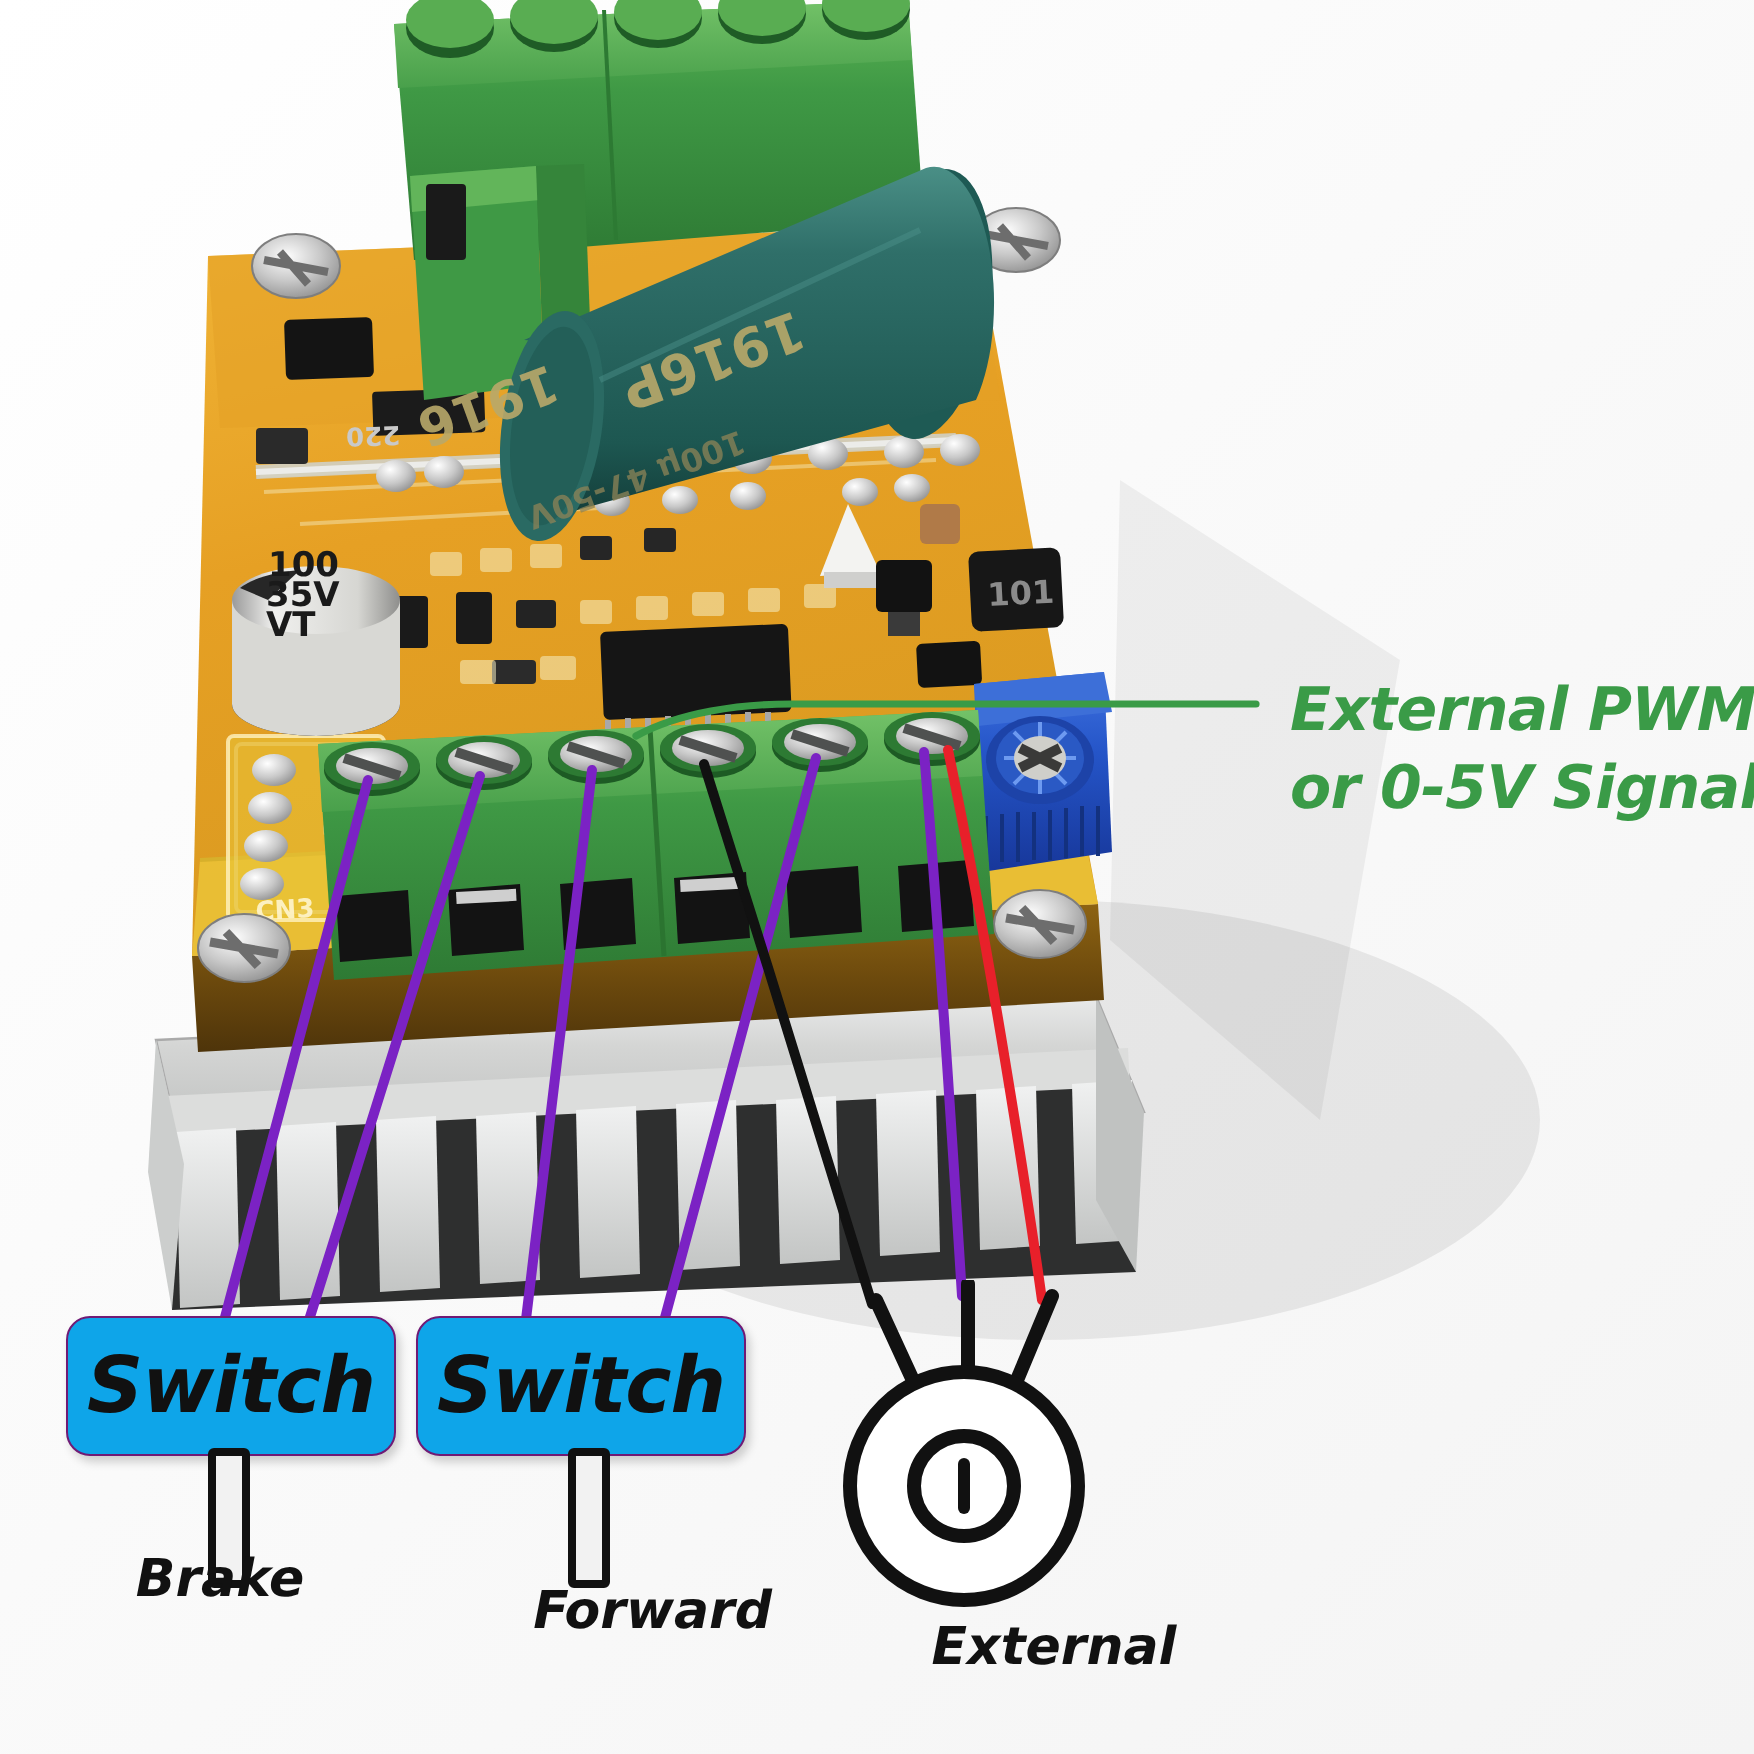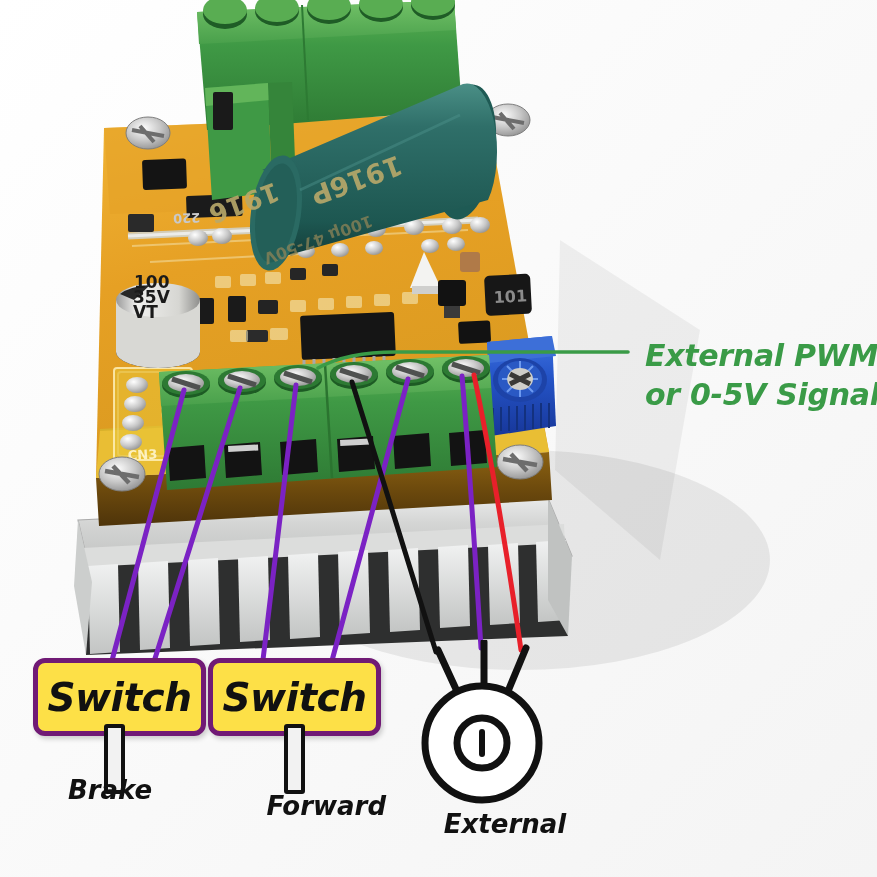--- a/index.html
+++ b/index.html
@@ -10,21 +10,21 @@
   
   #photo{position:absolute;left:0;top:0;width:877px;height:877px;}
 
   .lbl-green{
     position:absolute;color:#3a9b47;font-weight:bold;font-style:italic;
     font-family:"DejaVu Sans","Liberation Sans",sans-serif;
     font-size:30px;line-height:1.30;letter-spacing:-0.3px;white-space:nowrap;
   }
 
   .sign{
-    position:absolute;background:#fde047;border:5px solid #701a75;border-radius:12px;
+    position:absolute;background:#0ea5e9;border:1px solid #701a75;border-radius:12px;
     display:flex;align-items:center;justify-content:center;
     box-shadow:2px 3px 5px rgba(0,0,0,.18);
   }
   .sign span{
     font-style:italic;font-weight:bold;font-size:39px;color:#111;
     font-family:"DejaVu Sans","Liberation Sans",sans-serif;letter-spacing:-0.5px;
   }
   .post{position:absolute;background:#f2f2f2;border:4px solid #111;border-radius:3px;}
 
   .cap-lbl{
@@ -419,17 +419,17 @@
     <circle cx="74" cy="103" r="25" fill="#ffffff" stroke="#111111" stroke-width="7"></circle>
     <path d="M74 92 L74 114" stroke="#111111" stroke-width="6" stroke-linecap="round"></path>
   </svg>
 
   <div class="cap-lbl" style="left:30px; top:776px; width:160px;">Brake</div>
 
   <div class="cap-lbl two" style="left:196px; top:792px; width:190px;text-align:right;">
     <div>Forward</div>
   </div>
 
-  <div class="cap-lbl two" style="left:390px; top:810px; width:230px;">
+  <div class="cap-lbl two" style="left:412px; top:810px; width:230px;">
     <div>External</div>
   </div>
 
 </div>
 
 </body></html>

